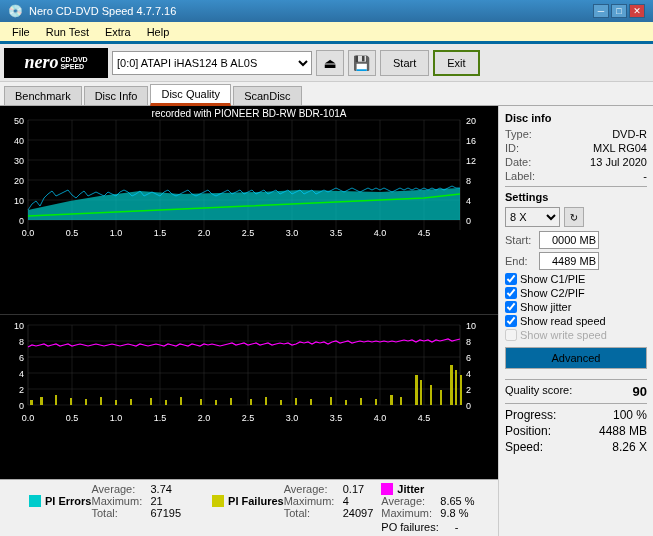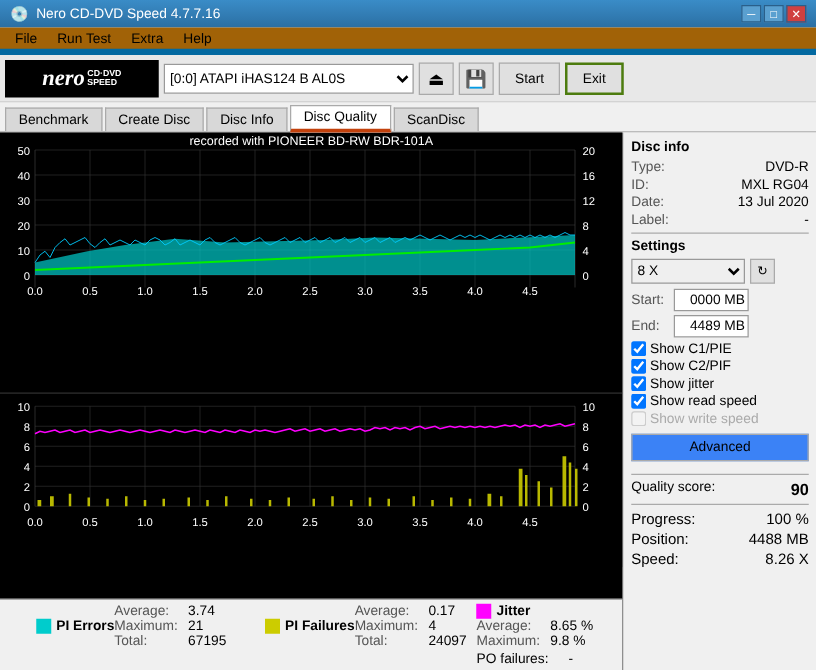--- a/index.html
+++ b/index.html
@@ -6,26 +6,26 @@
     body { width: 653px; height: 536px; font-family: 'Segoe UI', Tahoma, sans-serif; font-size: 11px; background: #f0f0f0; overflow: hidden; }
     
     
     .titlebar { background: linear-gradient(to bottom, #3a8cc7, #2b6fa3); height: 22px; display: flex; align-items: center; padding: 0 8px; color: white; font-size: 11px; }
     .titlebar-title { flex: 1; font-weight: normal; }
     .titlebar-controls { display: flex; gap: 2px; }
     .titlebar-btn { width: 16px; height: 14px; background: #5aa0d0; border: 1px solid #2a5f8a; color: white; font-size: 9px; cursor: pointer; display: flex; align-items: center; justify-content: center; }
     .titlebar-btn.close { background: #d04040; }
     
     
-    .menubar { background: #a16207; height: 22px; display: flex; align-items: center; padding: 0 4px; border-bottom: 5px solid #0369a1; }
+    .menubar { background: #fef9c3; height: 22px; display: flex; align-items: center; padding: 0 4px; border-bottom: 3px solid #0369a1; }
     .menu-item { padding: 2px 8px; font-size: 11px; cursor: pointer; color: #000; }
     
     
     .toolbar { background: #e8e8e8; height: 38px; display: flex; align-items: center; padding: 0 4px; gap: 4px; border-bottom: 1px solid #ccc; }
-    .nero-logo { background: #000; color: white; width: 123px; height: 30px; display: flex; align-items: center; justify-content: center; font-size: 10px; font-weight: bold; }
+    .nero-logo { background: #000; color: white; width: 104px; height: 30px; display: flex; align-items: center; justify-content: center; font-size: 10px; font-weight: bold; }
     .drive-select { width: 200px; height: 24px; font-size: 11px; border: 1px solid #999; background: white; }
     .toolbar-icon-btn { width: 28px; height: 26px; background: #e0e0e0; border: 1px solid #aaa; cursor: pointer; display: flex; align-items: center; justify-content: center; font-size: 14px; }
     .start-btn { height: 26px; padding: 0 12px; background: #e0e0e0; border: 1px solid #aaa; cursor: pointer; font-size: 11px; }
     .exit-btn { height: 26px; padding: 0 12px; background: #e0e0e0; border: 2px solid #4d7c0f; cursor: pointer; font-size: 11px; }
     
     
     .tabs { background: #f0f0f0; height: 24px; display: flex; align-items: flex-end; padding: 0 4px; border-bottom: 1px solid #aaa; }
     .tab { padding: 3px 10px; font-size: 11px; cursor: pointer; border: 1px solid #aaa; border-bottom: none; background: #d8d8d8; margin-right: 2px; color: #000; }
     .tab.active { background: white; border-bottom: 3px solid #c2410c; margin-bottom: -1px; z-index: 1; }
     
@@ -35,28 +35,28 @@
     
     .chart-area { flex: 1; background: black; position: relative; overflow: hidden; }
     
     
     .info-panel { width: 155px; background: #f0f0f0; border-left: 1px solid #ccc; padding: 6px; overflow-y: auto; font-size: 11px; }
     .info-section-title { font-weight: bold; margin-bottom: 4px; color: #000; }
     .info-row { display: flex; justify-content: space-between; margin-bottom: 2px; }
     .info-label { color: #555; }
     .info-value { color: #000; font-weight: normal; }
     .settings-row { display: flex; align-items: center; margin-bottom: 4px; gap: 4px; }
-    .settings-select { width: 91px; height: 20px; font-size: 11px; border: 1px solid #999; }
+    .settings-select { width: 55px; height: 20px; font-size: 11px; border: 1px solid #999; }
     .settings-refresh { width: 20px; height: 20px; background: #e0e0e0; border: 1px solid #aaa; cursor: pointer; font-size: 10px; display: flex; align-items: center; justify-content: center; }
     .mb-input { width: 60px; height: 18px; font-size: 11px; border: 1px solid #999; padding: 0 2px; text-align: right; }
     .mb-row { display: flex; align-items: center; margin-bottom: 3px; gap: 4px; }
     .mb-label { color: #555; width: 30px; }
     .checkbox-row { display: flex; align-items: center; margin-bottom: 2px; gap: 3px; font-size: 11px; }
     .checkbox-row input { width: 12px; height: 12px; }
-    .advanced-btn { width: 100%; height: 22px; background: #3b82f6; border: 1px solid #aaa; cursor: pointer; font-size: 11px; margin-top: 4px; margin-bottom: 6px; }
+    .advanced-btn { width: 100%; height: 22px; background: #0369a1; border: 1px solid #aaa; cursor: pointer; font-size: 11px; margin-top: 4px; margin-bottom: 6px; }
     .quality-row { display: flex; justify-content: space-between; margin-bottom: 4px; }
     .quality-score { color: #000; font-weight: bold; font-size: 13px; margin-left: 44px; }
     .progress-row { display: flex; justify-content: space-between; margin-bottom: 2px; font-size: 12px; }
     .divider { border-top: 1px solid #aaa; margin: 4px 0; }
     
     
     .chart-stats { position: absolute; bottom: 0; left: 0; right: 0; background: #f0f0f0; border-top: 1px solid #aaa; padding: 3px 6px; display: flex; gap: 8px; align-items: flex-start; font-size: 11px; }
     .stat-group { display: flex; flex-direction: row; min-width: 120px; margin-left: 23px; }
     .stat-header { display: flex; align-items: center; gap: 4px; font-size: 11px; font-weight: bold; }
     .legend-box { width: 12px; height: 12px; display: inline-block; }
@@ -103,21 +103,20 @@
     <option>[0:0]  ATAPI iHAS124  B AL0S</option>
   </select>
   <button class="toolbar-icon-btn" title="Eject">⏏</button>
   <button class="toolbar-icon-btn" title="Save">💾</button>
   <button class="start-btn">Start</button>
   <button class="exit-btn">Exit</button>
 </div>
 
 <div class="tabs">
   <div class="tab">Benchmark</div>
-  <div class="tab">Create Disc</div>
   <div class="tab">Disc Info</div>
   <div class="tab active">Disc Quality</div>
   <div class="tab">ScanDisc</div>
 </div>
 
 <div class="main">
 
   <div class="chart-area">
 
     <div class="charts-container">

